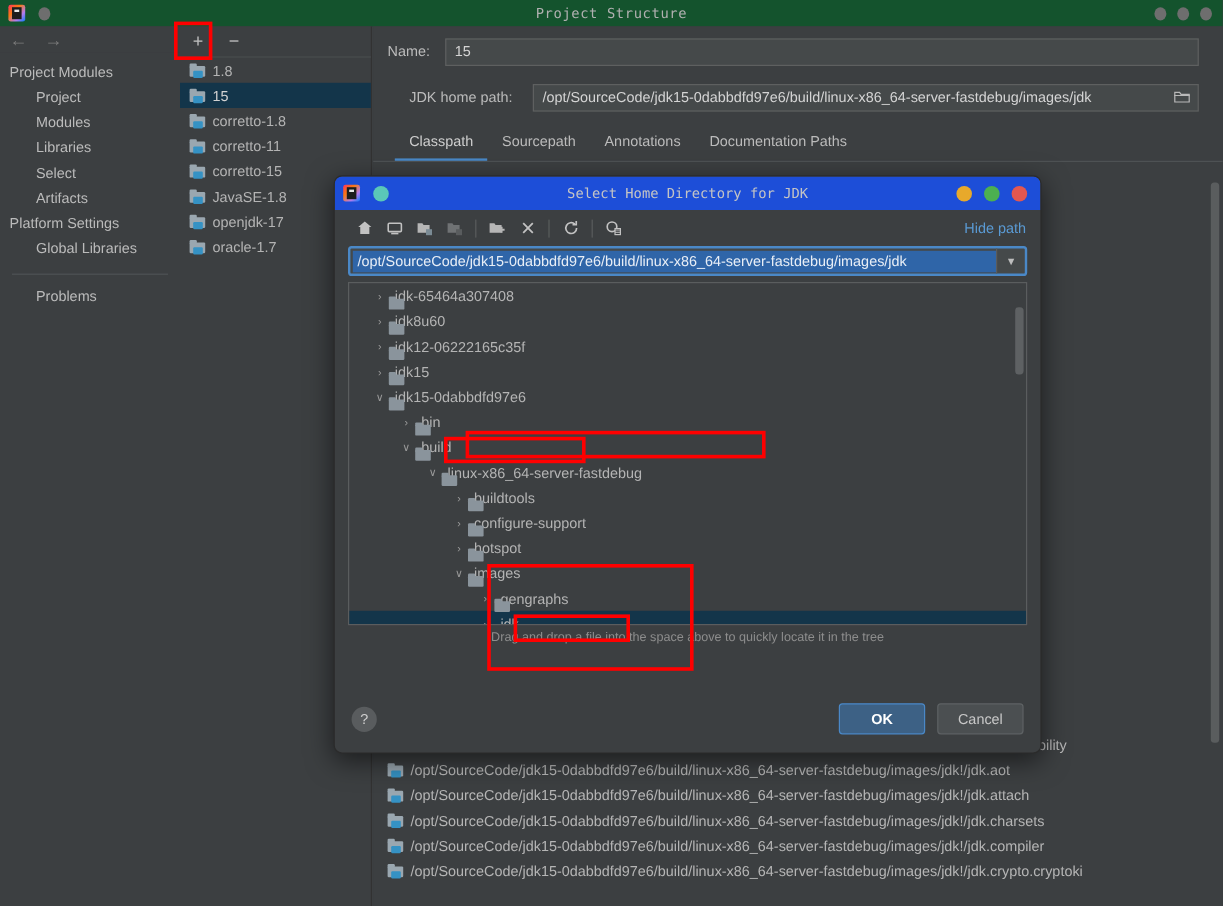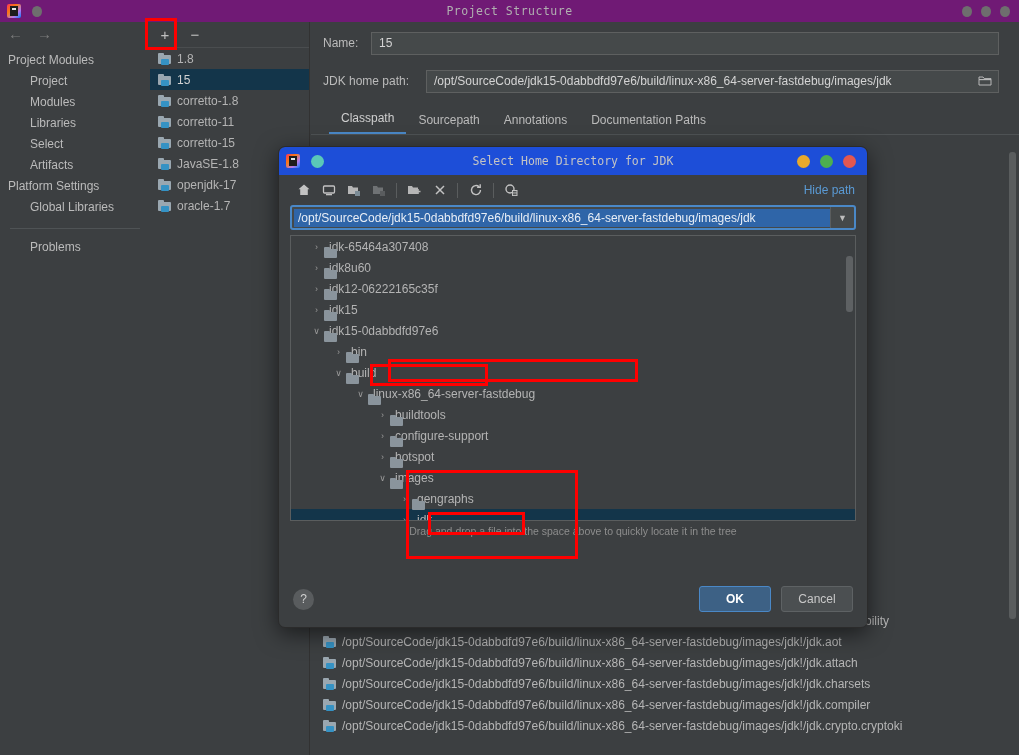--- a/index.html
+++ b/index.html
@@ -9,21 +9,21 @@
     font-family: "Liberation Sans", sans-serif;
     font-size: 12px;
     color: #bbbbbb;
     overflow: hidden;
   }
   #root { position: relative; width: 1019px; height: 755px; }
 
   
   .titlebar {
     position: absolute; left: 0; top: 0; width: 1019px; height: 22px;
-    background: #701a75;
+    background: #14532d;
     display: flex; align-items: center;
   }
   .title-text {
     position: absolute; left: 0; right: 0; text-align: center;
     font-family: "DejaVu Sans Mono", monospace;
     font-size: 11.5px; color: #b0b0b0; letter-spacing: .5px;
   }
   .ij-logo {
     width: 14px; height: 14px; margin-left: 7px; position: relative;
     background: linear-gradient(135deg,#fe315d 0%,#f97a12 35%,#b07bf0 70%,#087cfa 100%);
@@ -109,21 +109,20 @@
   .field-row { display: flex; align-items: center; padding: 0 12px; }
   .field-label { font-size: 12px; color: #bbbbbb; }
   .txtfield {
     background: #45494a; border: 1px solid #5e6060; height: 23px;
     display: flex; align-items: center; padding: 0 7px;
     font-size: 12px; color: #d4d4d4;
   }
   .tabs {
     display: flex; gap: 0px; padding-left: 18px; margin-top: 12px;
     border-bottom: 1px solid #4e5254;
-    align-items: flex-end;
   }
   .tab-item {
     padding: 5px 12px 7px 12px; font-size: 12px; color: #bbbbbb;
   }
   .tab-item.active { color: #cfcfcf; border-bottom: 2px solid #4a88c7; }
 
   .cp-list {
     position: absolute; left: 0; right: 0; top: 126px; bottom: 0;
     overflow: hidden;
   }
@@ -327,21 +326,21 @@
       </div>
   </div>
 
   <div class="mainpanel">
 
     <div class="field-row" style="height:26px;margin-top:8px;">
       <div class="field-label" style="width:48px;">Name:</div>
       <div class="txtfield" style="flex:1;margin-right:8px;">15</div>
     </div>
 
-    <div class="field-row" style="height:26px;margin-top:12px;">
+    <div class="field-row" style="height:26px;margin-top:12px;margin-left:18px;">
       <div class="field-label" style="width:103px;">JDK home path:</div>
       <div class="txtfield" style="flex:1;margin-right:8px;position:relative;">
         <span style="overflow:hidden;white-space:nowrap;">/opt/SourceCode/jdk15-0dabbdfd97e6/build/linux-x86_64-server-fastdebug/images/jdk</span>
         <span style="position:absolute;right:6px;top:4px;">
           <svg width="14" height="12" viewBox="0 0 14 12">
               <path d="M1 2h4l1.2 1.6H13v1H1z" fill="none" stroke="#b9b9b9" stroke-width="1"></path>
               <path d="M1 4.6h12V10H1z" fill="none" stroke="#b9b9b9" stroke-width="1"></path>
             </svg>
         </span>
       </div>

